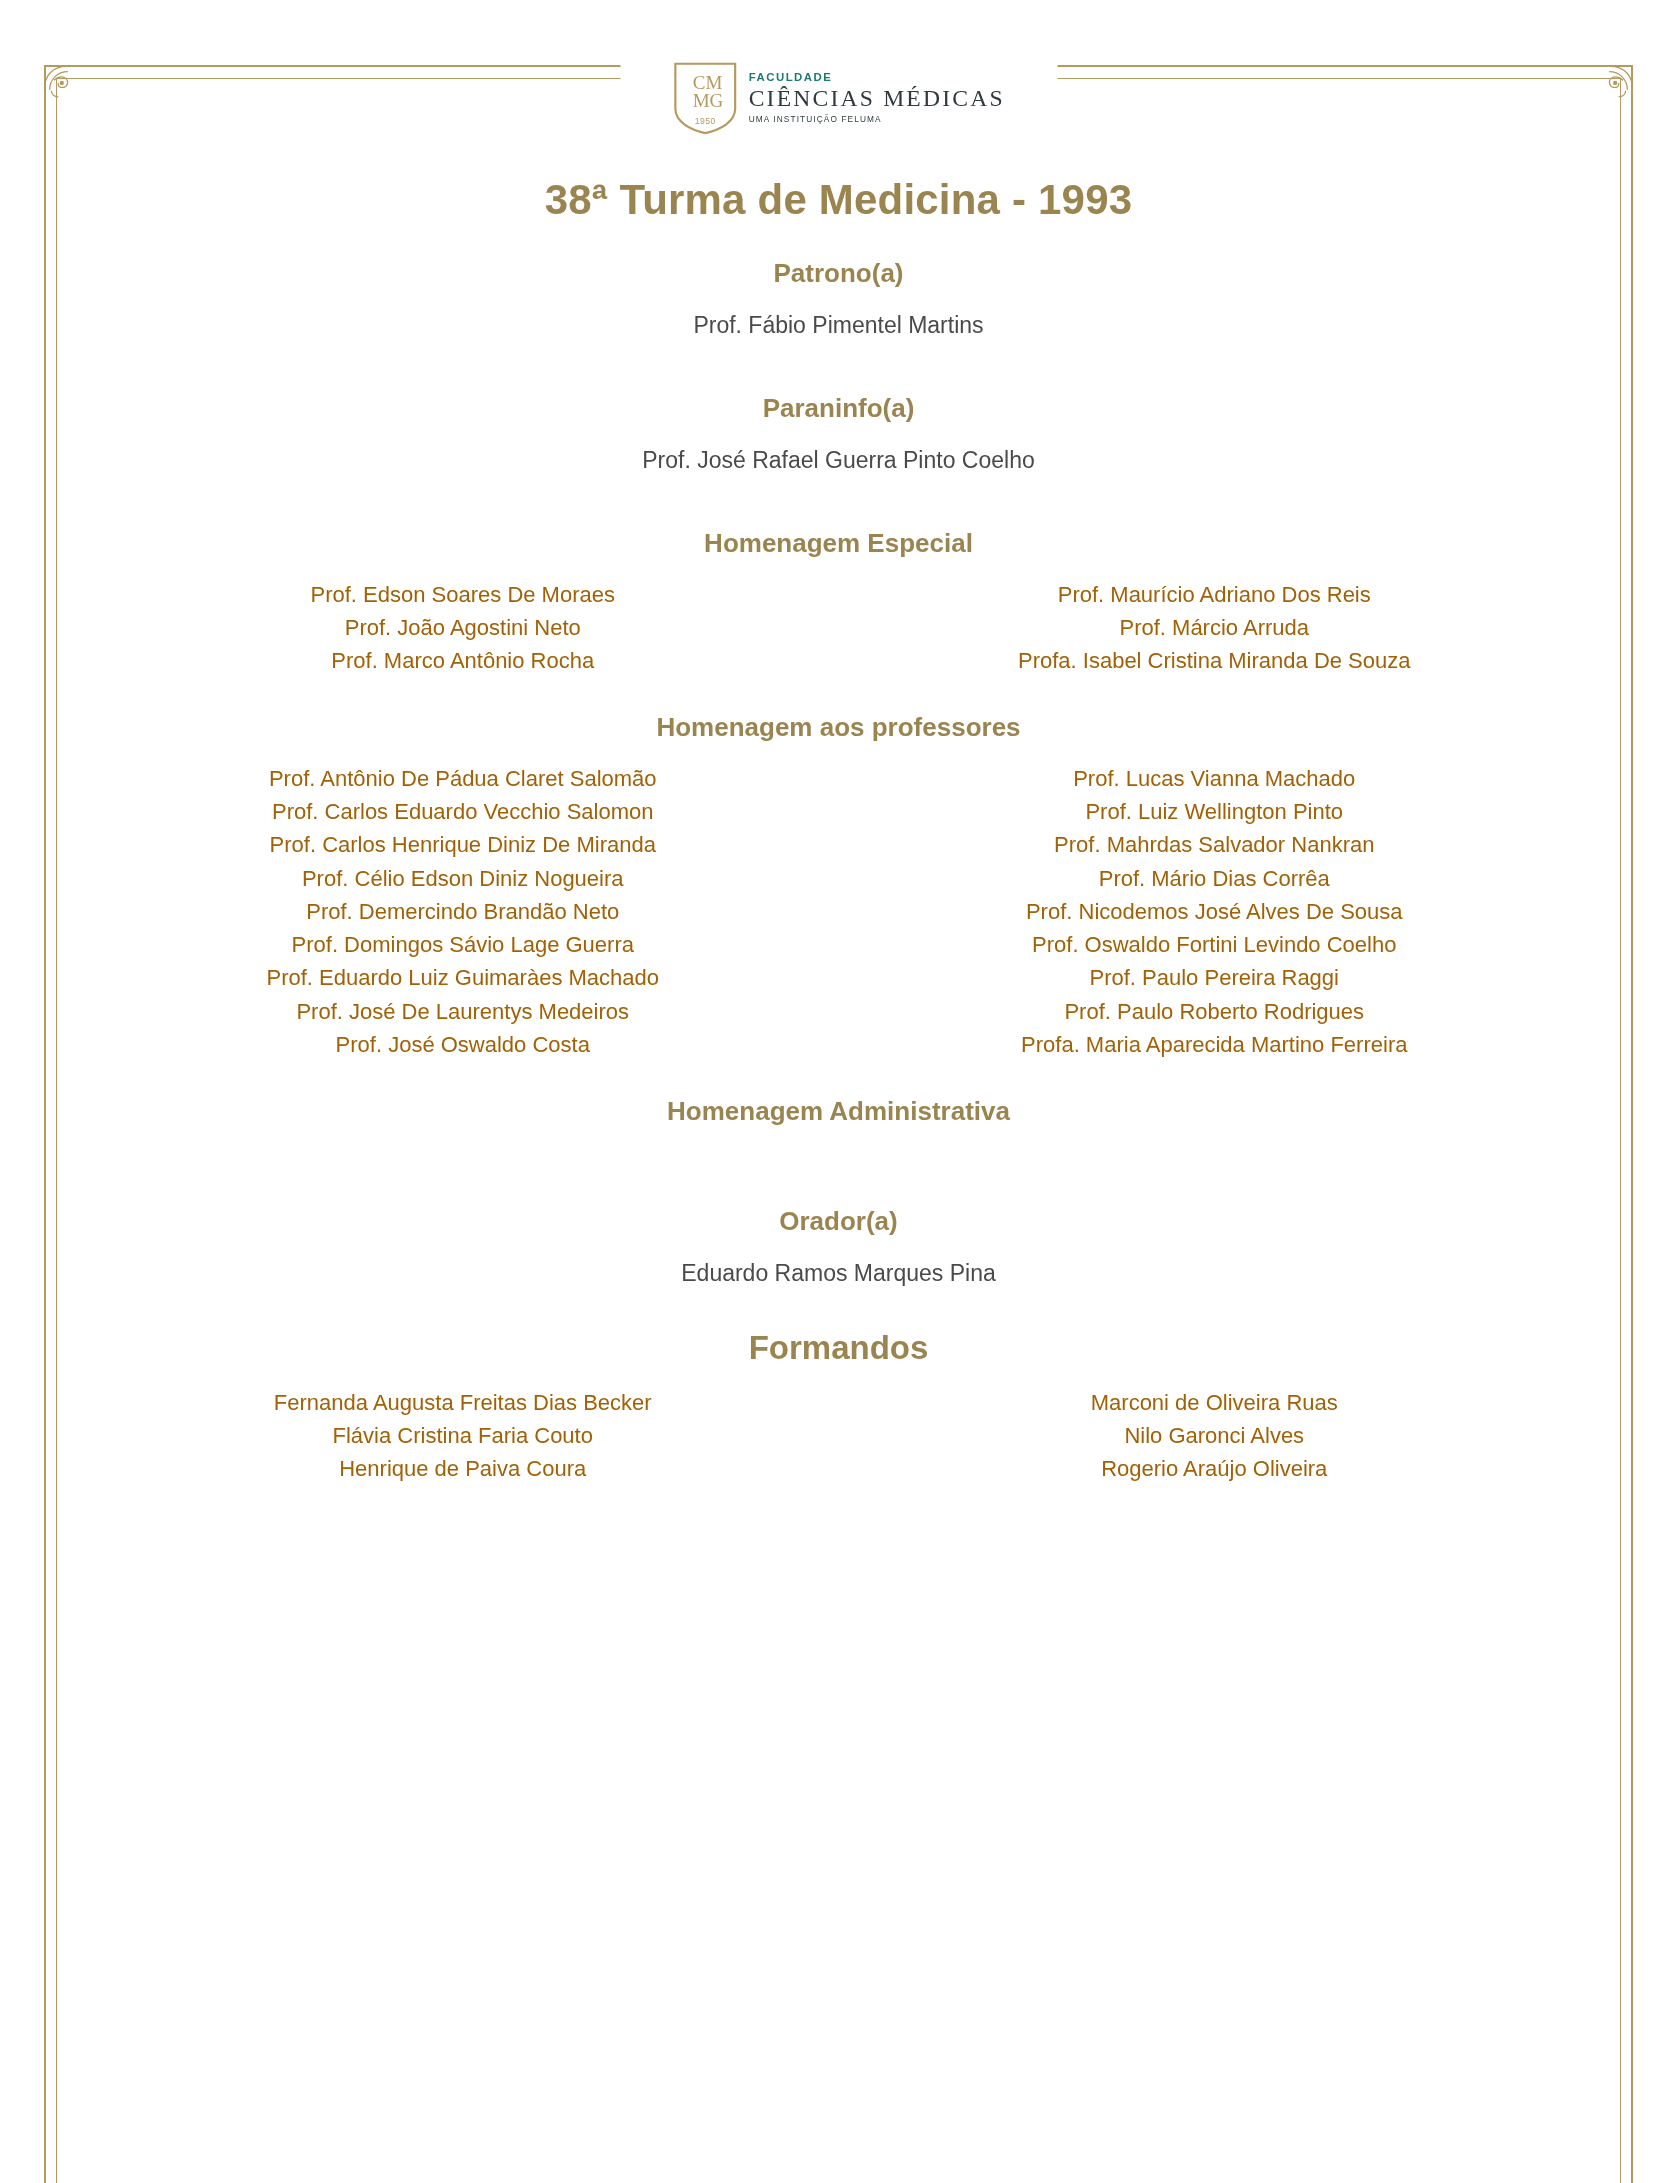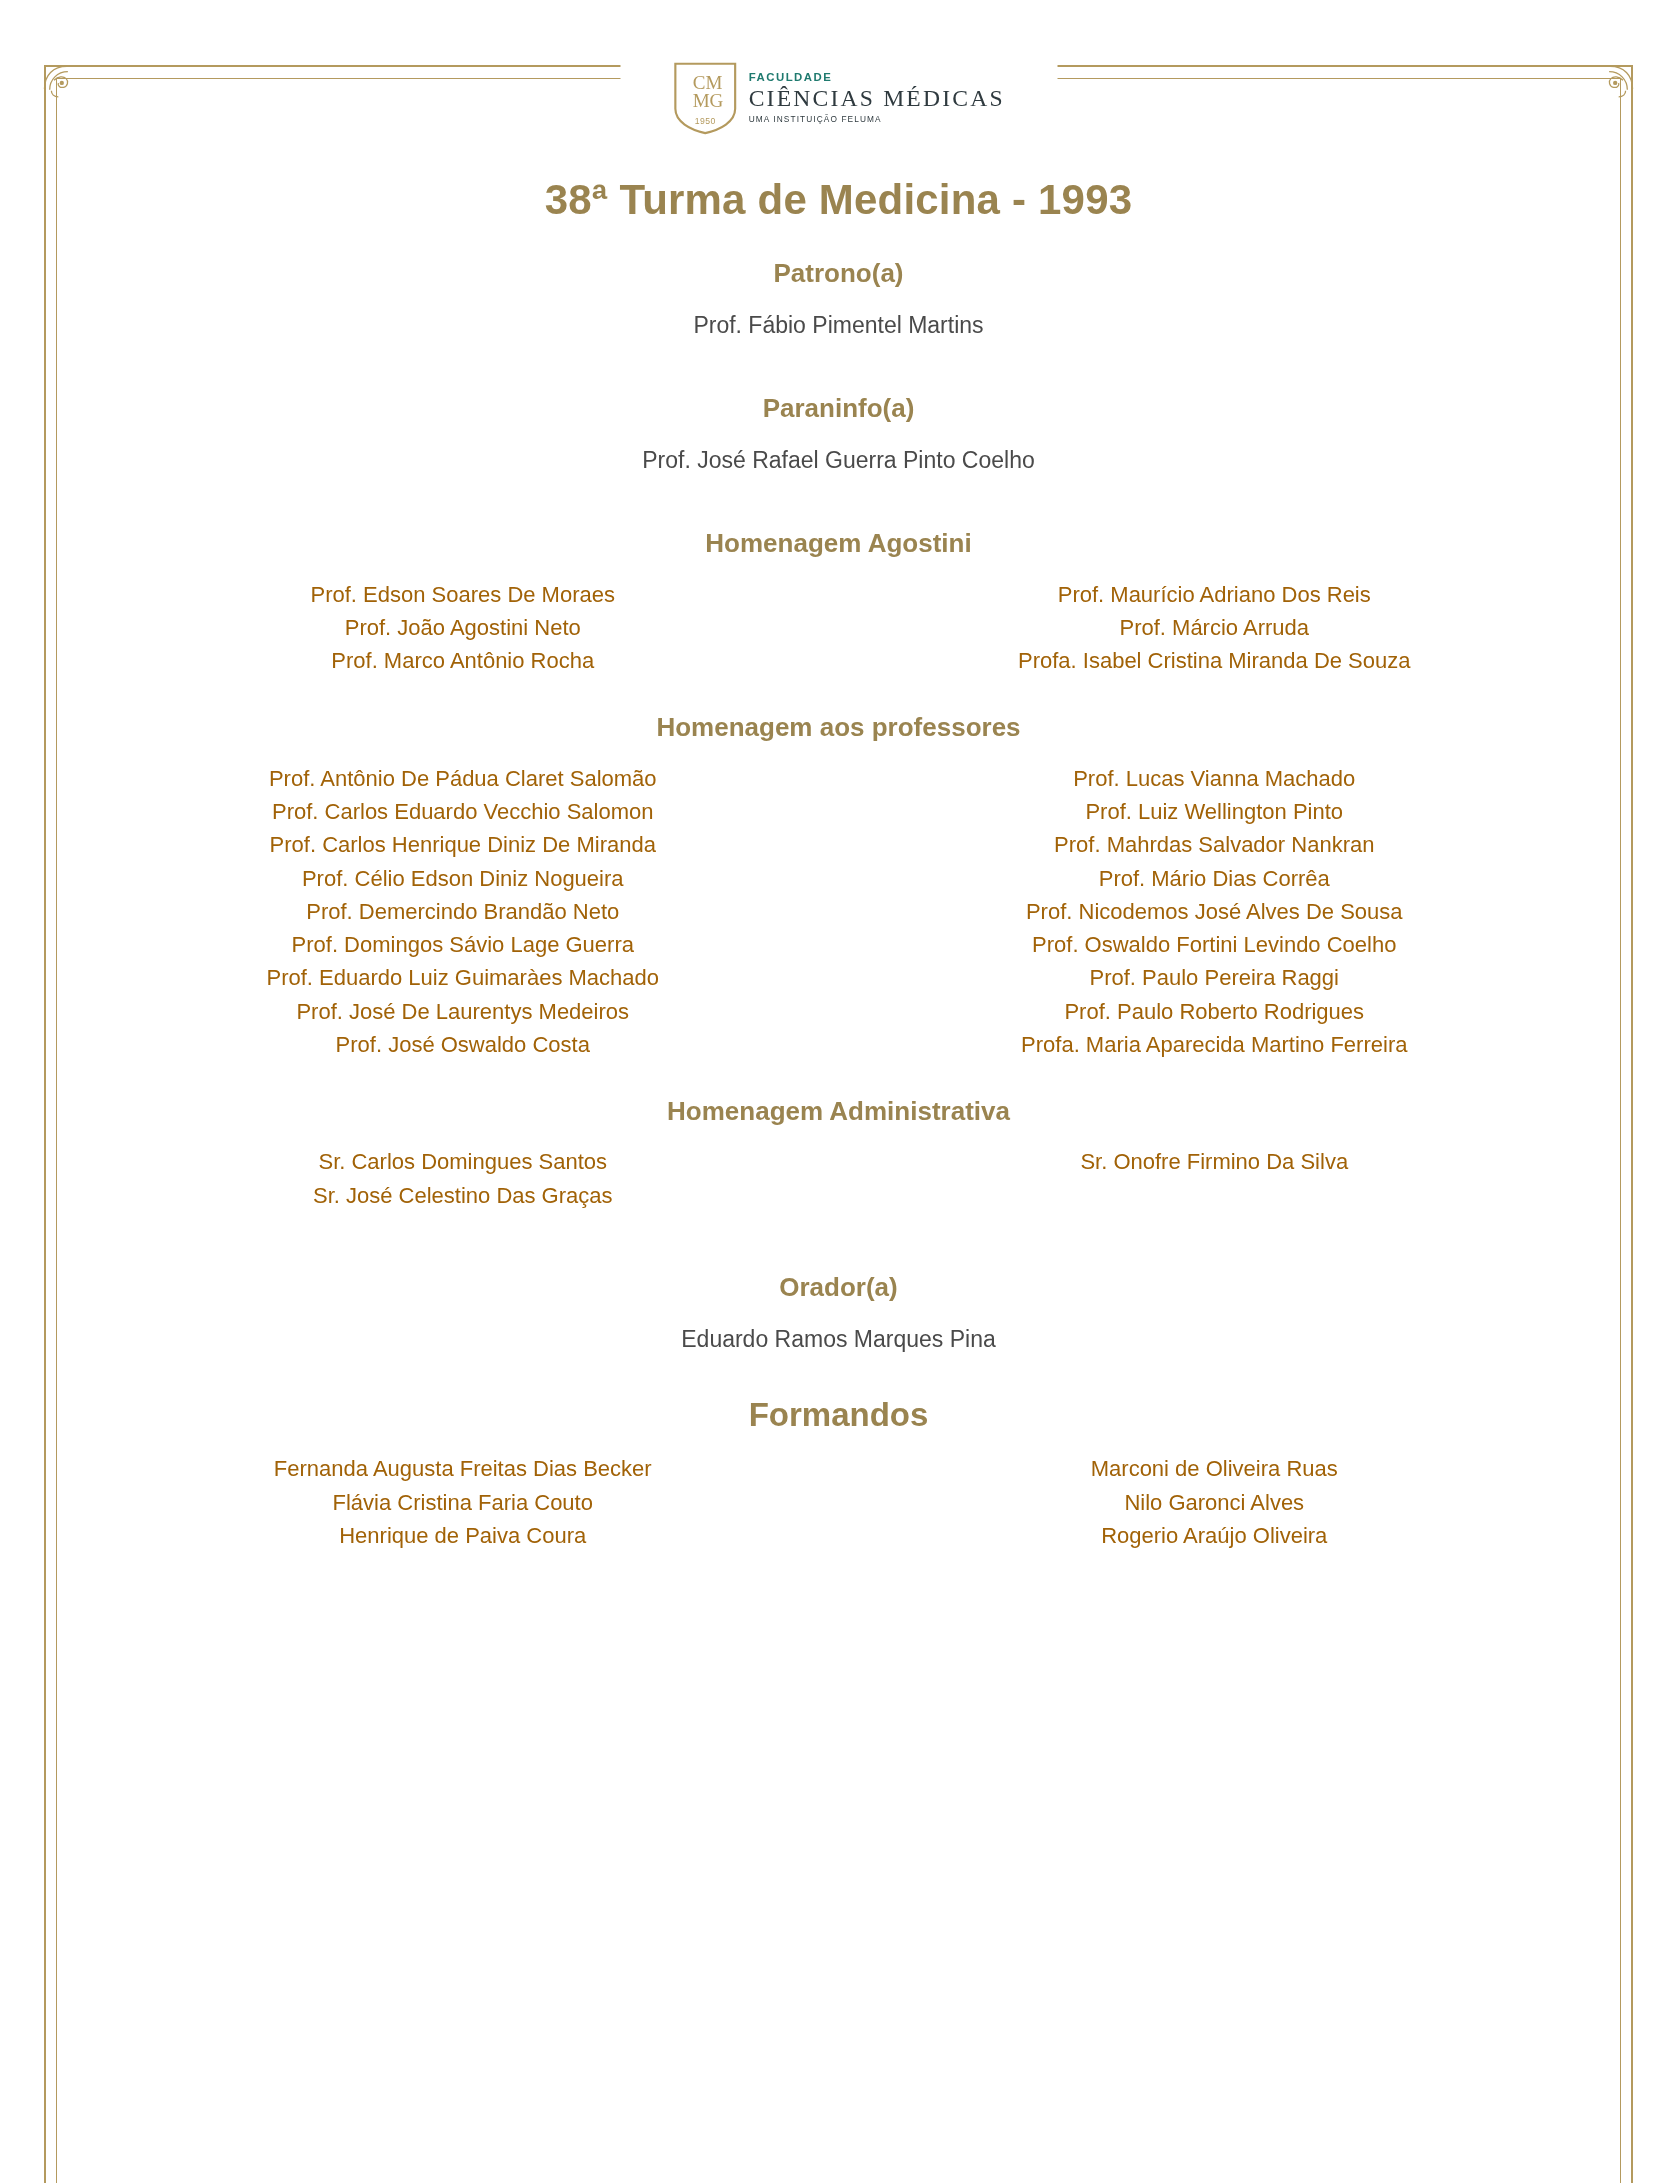--- a/index.html
+++ b/index.html
@@ -217,21 +217,21 @@
     <h2 class="section-head">Patrono(a)</h2>
     <p class="single-name">Prof. Fábio Pimentel Martins</p>
 
     <div class="spacer-sm"></div>
 
     <h2 class="section-head">Paraninfo(a)</h2>
     <p class="single-name">Prof. José Rafael Guerra Pinto Coelho</p>
 
     <div class="spacer-sm"></div>
 
-    <h2 class="section-head">Homenagem Agostini</h2>
+    <h2 class="section-head">Homenagem Especial</h2>
     <div class="two-col">
       <div class="col">
         <div class="name">Prof. Edson Soares De Moraes</div>
         <div class="name">Prof. João Agostini Neto</div>
         <div class="name">Prof. Marco Antônio Rocha</div>
       </div>
       <div class="col">
         <div class="name">Prof. Maurício Adriano Dos Reis</div>
         <div class="name">Prof. Márcio Arruda</div>
         <div class="name">Profa. Isabel Cristina Miranda De Souza</div>
@@ -258,29 +258,20 @@
         <div class="name">Prof. Mário Dias Corrêa</div>
         <div class="name">Prof. Nicodemos José Alves De Sousa</div>
         <div class="name">Prof. Oswaldo Fortini Levindo Coelho</div>
         <div class="name">Prof. Paulo Pereira Raggi</div>
         <div class="name">Prof. Paulo Roberto Rodrigues</div>
         <div class="name">Profa. Maria Aparecida Martino Ferreira</div>
       </div>
     </div>
 
     <h2 class="section-head">Homenagem Administrativa</h2>
-    <div class="two-col">
-      <div class="col">
-        <div class="name">Sr. Carlos Domingues Santos</div>
-        <div class="name">Sr. José Celestino Das Graças</div>
-      </div>
-      <div class="col">
-        <div class="name">Sr. Onofre Firmino Da Silva</div>
-      </div>
-    </div>
 
     <div class="spacer-md"></div>
 
     <h2 class="section-head">Orador(a)</h2>
     <p class="single-name">Eduardo Ramos Marques Pina</p>
 
     <h2 class="section-head formandos">Formandos</h2>
     <div class="two-col">
       <div class="col">
         <div class="name">Fernanda Augusta Freitas Dias Becker</div>

